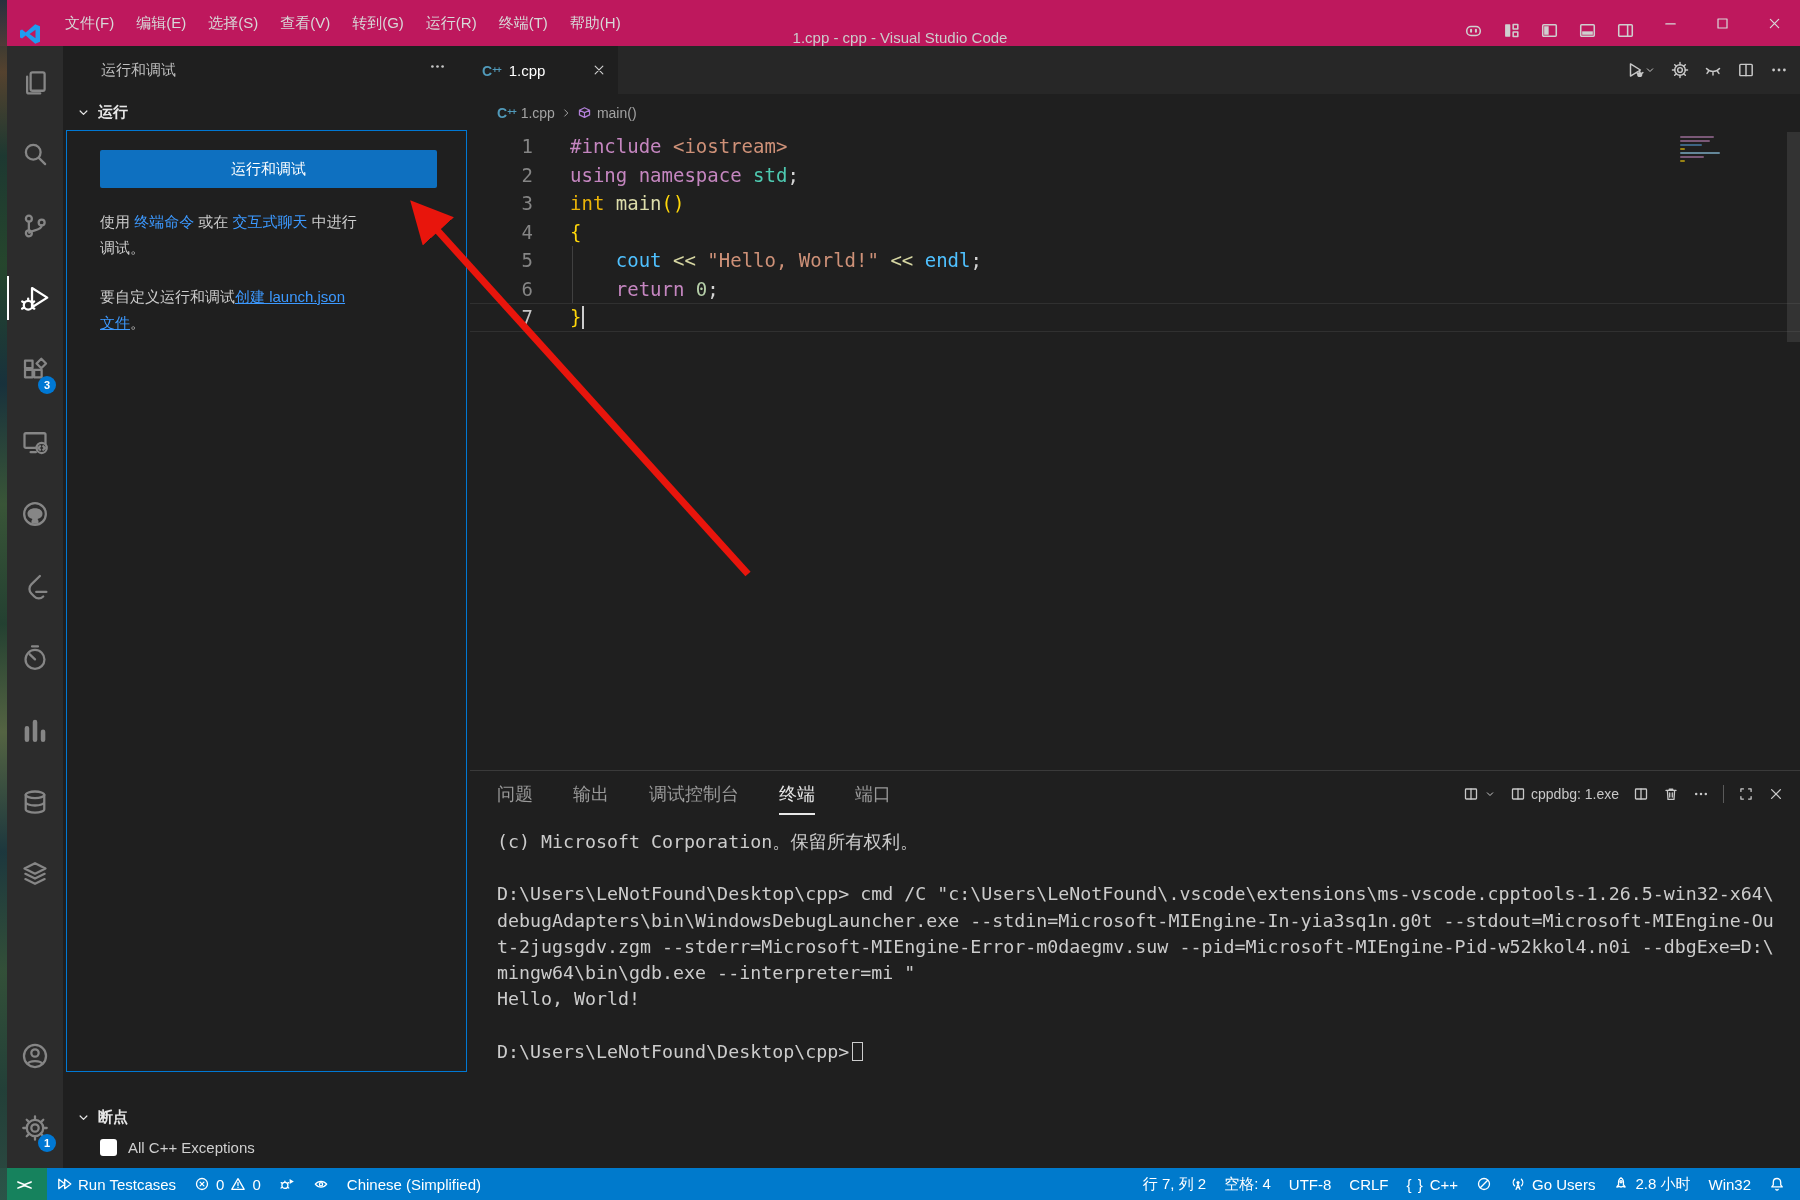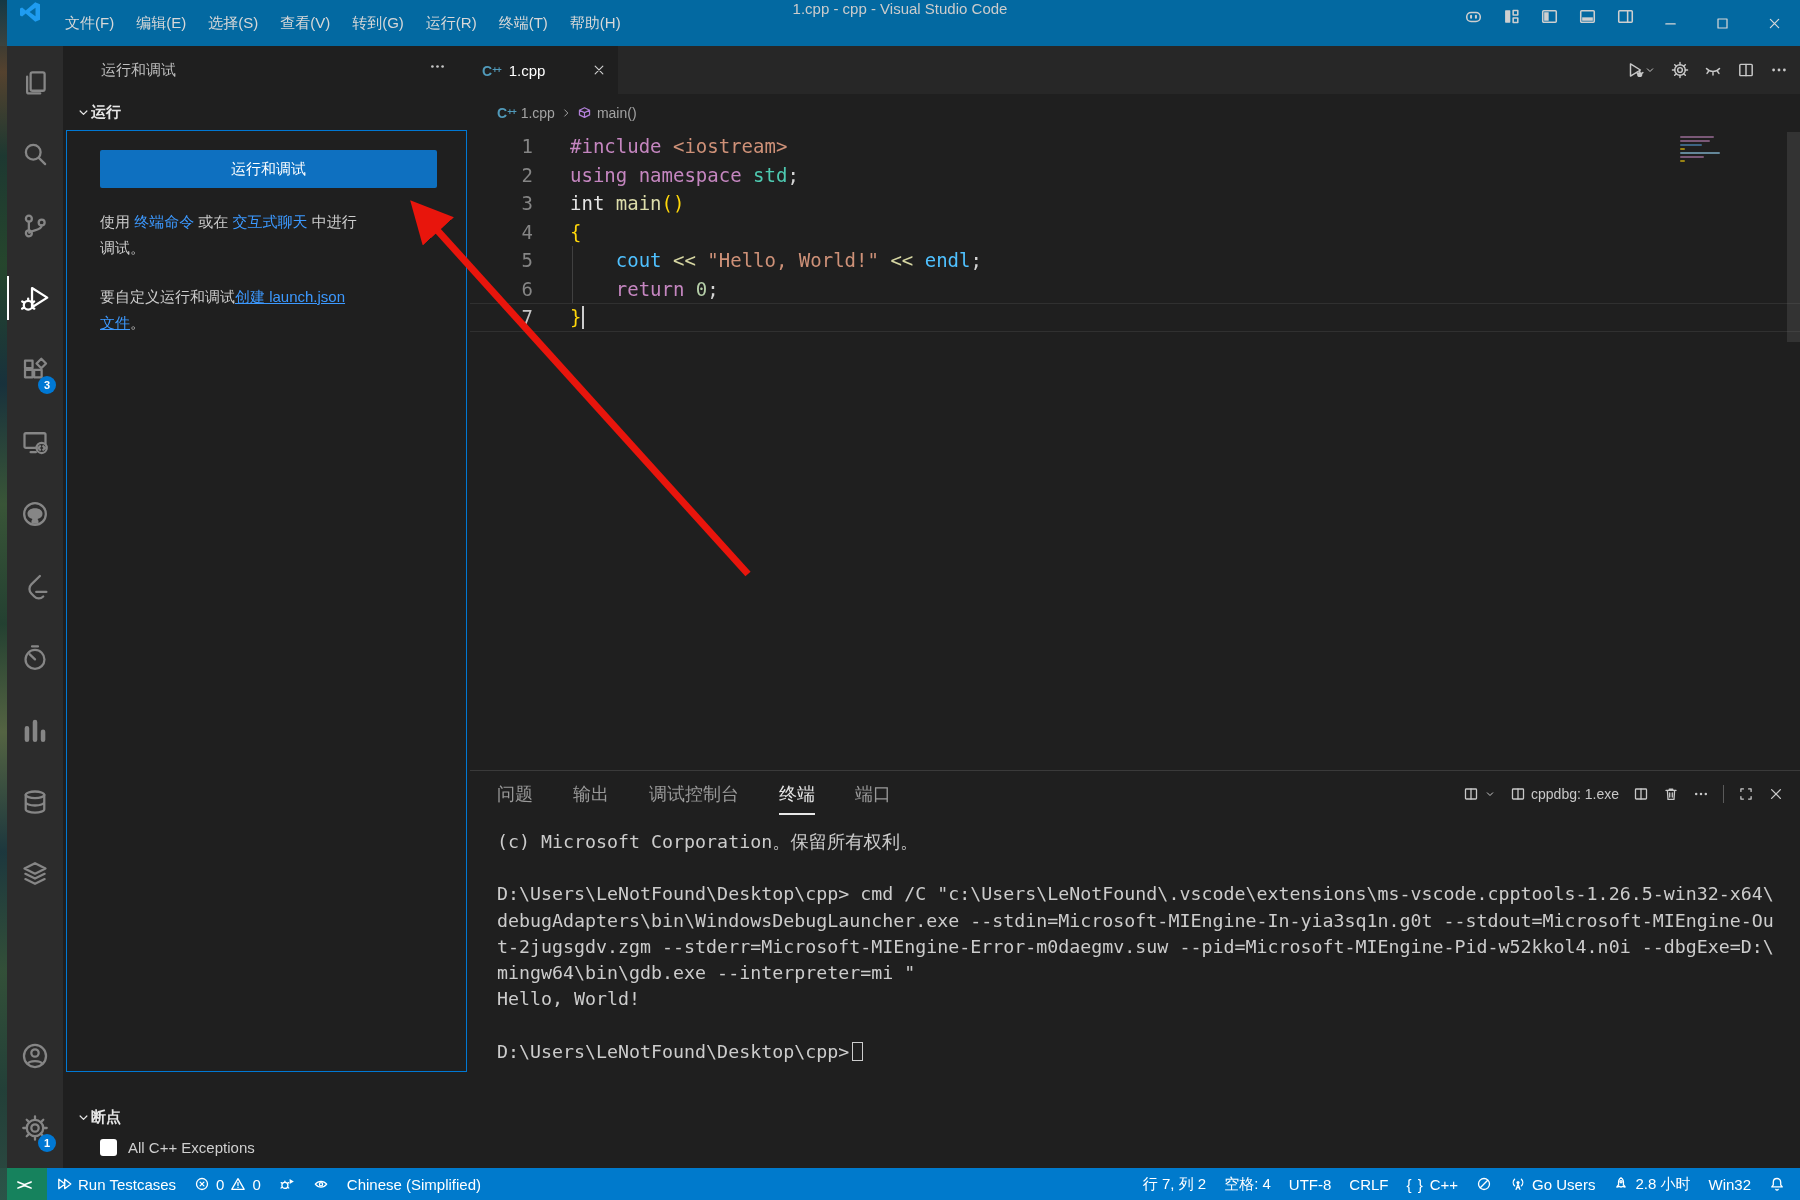--- a/index.html
+++ b/index.html
@@ -1,22 +1,22 @@
 <!DOCTYPE html>
 <html><head>
 <meta charset="utf-8">
 <style>
   html,body{margin:0;padding:0}
   body{width:1800px;height:1200px;overflow:hidden;background:#1f1f1f;
        font-family:"Liberation Sans",sans-serif;color:#ccc;position:relative}
   svg{display:block}
 
   
-  .titlebar{position:absolute;left:0;top:0;right:0;height:46px;background:#0369a1;
-            display:flex;align-items:flex-start;z-index:10}
+  .titlebar{position:absolute;left:0;top:0;right:0;height:46px;background:#be185d;
+            display:flex;align-items:flex-end;z-index:10}
   .logo{margin:0 12px 0 18px}
   .menus{display:flex;height:46px;align-items:center}
   .menu-item{padding:0 11px;font-size:15px;color:#d8d8d8;line-height:46px;cursor:default}
   .tb-title{position:absolute;left:0;right:0;text-align:center;font-size:15px;color:#cccccc;pointer-events:none}
   .tb-right{margin-left:auto;display:flex;align-items:center;z-index:2}
   .tb-icon{width:38px;height:32px;display:flex;align-items:center;justify-content:center;color:#cfcfcf}
   .win-ctrl{width:52px;height:46px;display:flex;align-items:center;justify-content:center;color:#d8d8d8}
 
   
   .edge-strip{position:absolute;left:0;top:0;width:7px;height:1200px;z-index:60;opacity:.9;
@@ -32,21 +32,21 @@
   .ab-item.active::before{content:"";position:absolute;left:0;top:14px;bottom:14px;width:2px;background:#fff}
   .ab-bottom{margin-top:auto;margin-bottom:4px}
   .ab-badge{position:absolute;right:7px;bottom:12px;min-width:18px;height:18px;border-radius:10px;
             background:#0078d4;color:#fff;font-size:11px;display:flex;align-items:center;
             justify-content:center;font-weight:bold}
 
   
   .sidebar{position:absolute;left:63px;top:46px;width:407px;bottom:32px;background:#1f1f1f;z-index:4}
   .sb-title{position:absolute;left:38px;top:15px;font-size:15px;color:#bfbfbf}
   .sb-more{position:absolute;right:24px;top:12px;color:#c5c5c5}
-  .sb-sec-header{position:absolute;left:13px;display:flex;align-items:center;
+  .sb-sec-header{position:absolute;left:13px;display:flex;align-items:center;gap:7px;
                  font-size:15px;font-weight:bold;color:#e7e7e7}
   .focus-box{position:absolute;left:3px;top:84px;width:401px;height:942px;
              border:1px solid #0078d4;box-sizing:border-box}
   .run-btn{position:absolute;left:37px;top:104px;width:337px;height:38px;background:#0e70c0;
            color:#fff;font-size:15px;border-radius:2px;display:flex;align-items:center;
            justify-content:center;cursor:pointer}
   .sb-paras{position:absolute;left:37px;top:163px;width:262px;font-size:15px;line-height:26px;color:#cccccc}
   .sb-paras p{margin:0 0 23px 0}
   .sb-link{color:#3c99ff;cursor:pointer}
   .sb-link.u{text-decoration:underline}
@@ -66,21 +66,21 @@
               display:flex;align-items:center;padding-left:27px;gap:5px;font-size:14px;color:#a3a3a3;z-index:3}
   .cppglyph{color:#519aba;font-weight:bold;font-size:14px;line-height:1}
   .cppglyph i{font-style:normal;font-size:9px;vertical-align:3px;letter-spacing:-1px}
   .code-area{position:absolute;left:470px;top:132px;right:0;height:638px;background:#1f1f1f;
              font-family:"DejaVu Sans Mono",monospace;font-size:19px;z-index:2}
   .code-line{position:relative;height:28.5px;line-height:28.5px}
   .code-line.cur{box-shadow:inset 0 1px 0 #303030, inset 0 -1px 0 #303030}
   .gutter{position:absolute;left:0;width:63px;text-align:right;color:#858585}
   .code-line.cur .gutter{color:#c6c6c6}
   .code-text{position:absolute;left:100px;white-space:pre;color:#d4d4d4}
-  .tk-kw{color:#C586C0}.tk-str{color:#CE9178}.tk-type{color:#e5e5e5}.tk-fn{color:#DCDCAA}
+  .tk-kw{color:#C586C0}.tk-str{color:#CE9178}.tk-type{color:#eab308}.tk-fn{color:#DCDCAA}
   .tk-brk{color:#FFD70A}.tk-var{color:#4FC1FF}.tk-op{color:#d6d6a2}.tk-num{color:#B5CEA8}.tk-cls{color:#4EC9B0}
   .indent-guide{position:absolute;left:102px;top:114px;height:57px;border-left:1px solid #404040}
   .edit-cursor{position:absolute;left:112px;top:174px;width:2px;height:23px;background:#cccccc}
   .minimap{position:absolute;right:74px;top:2px;width:46px}
   .minimap i{display:block;height:2px;margin:2px 0;background:#8a8a8a;opacity:.55;border-radius:1px}
   .minimap i:nth-child(1){width:34px;background:#c586c0}
   .minimap i:nth-child(2){width:30px;background:#c586c0}
   .minimap i:nth-child(3){width:22px;background:#569cd6}
   .minimap i:nth-child(4){width:5px;background:#ffd70a}
   .minimap i:nth-child(5){width:40px;background:#9cdcfe}

